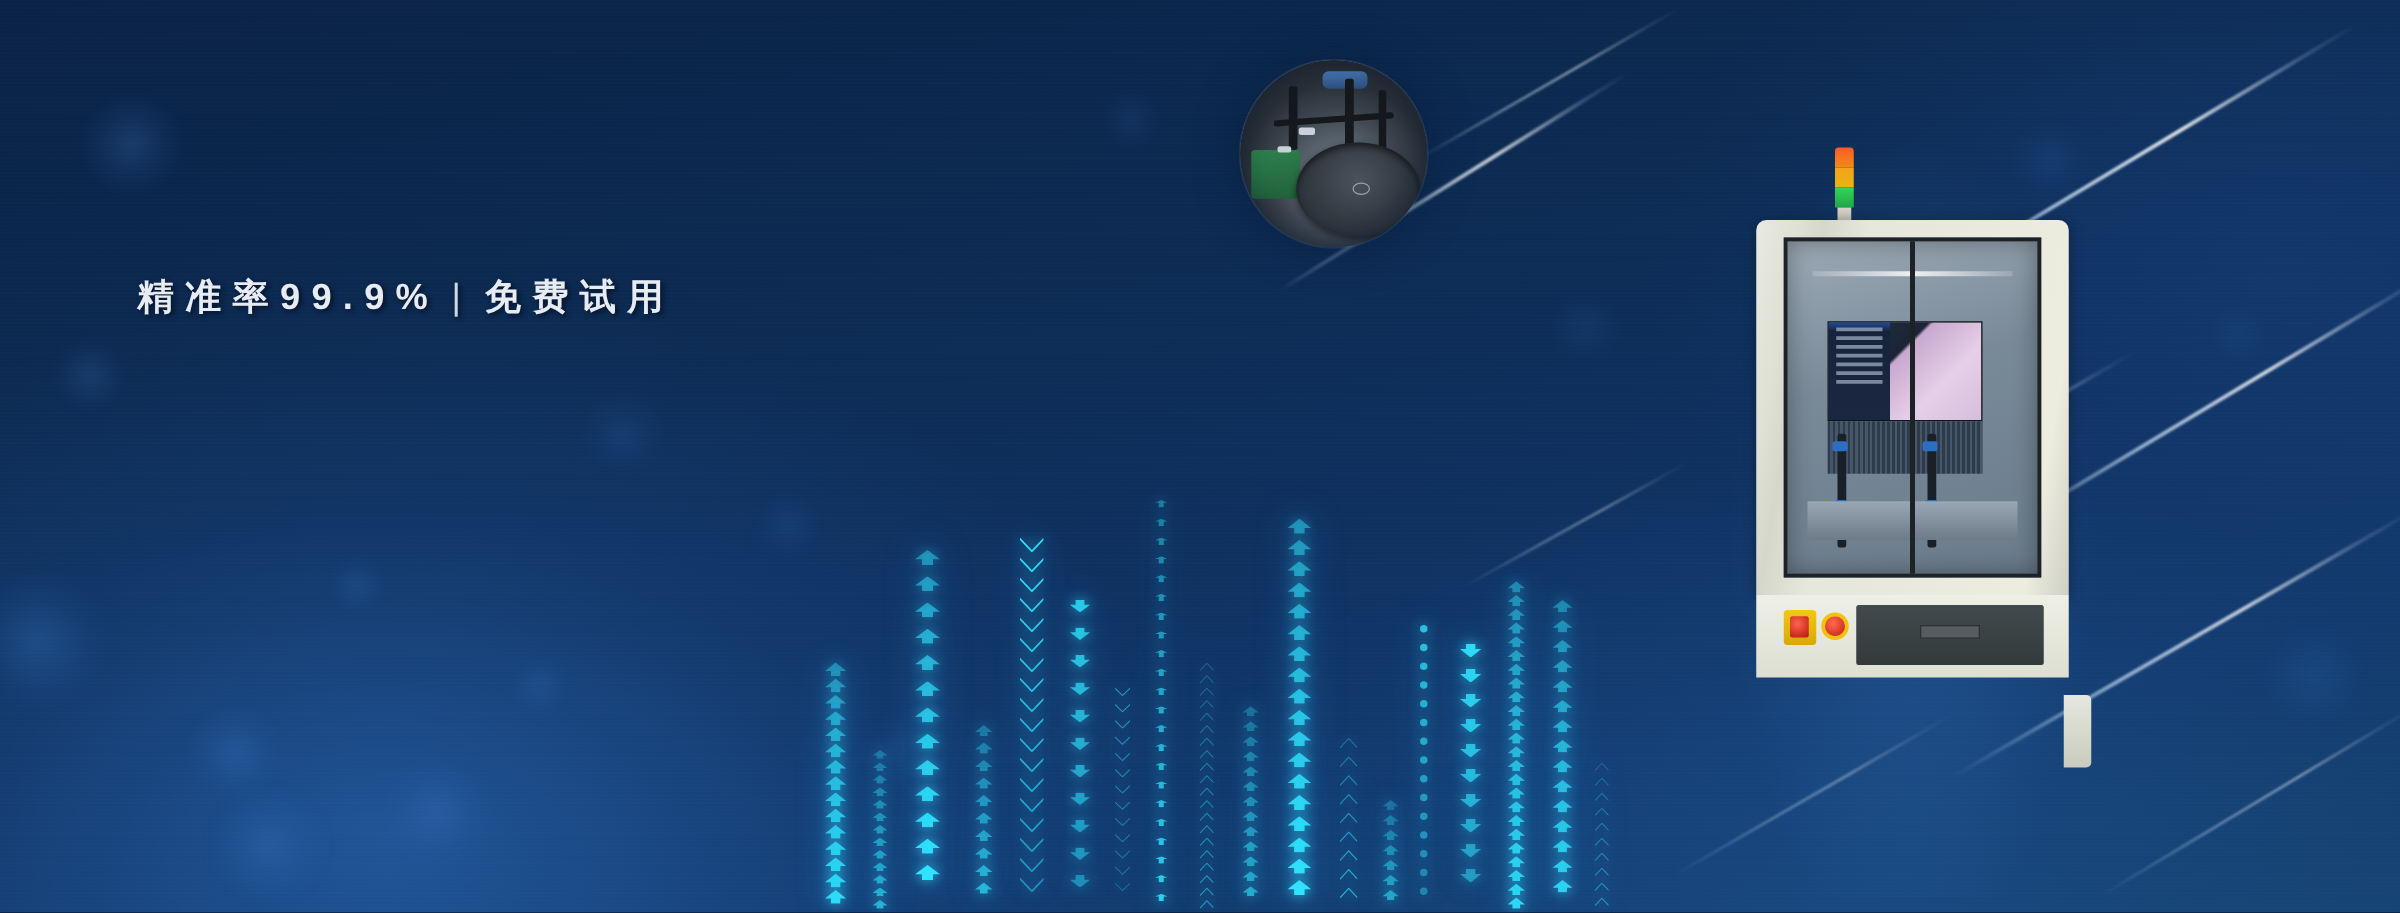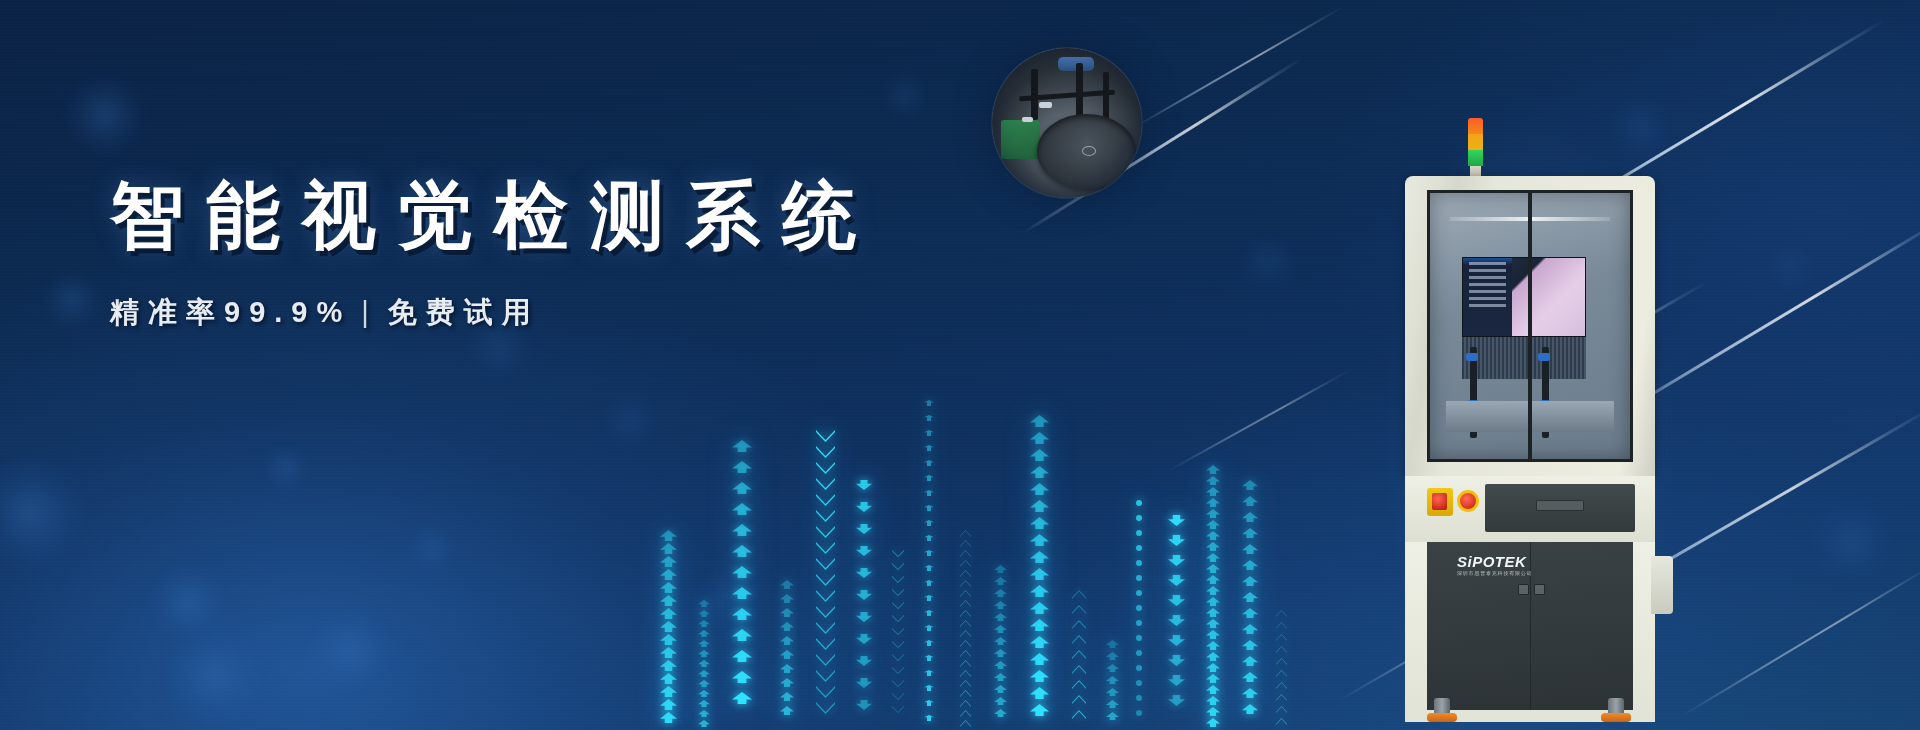--- a/index.html
+++ b/index.html
@@ -550,42 +550,24 @@
       </div>
 
       <div class="panel">
         <div class="ebox"></div>
         <div class="estop"></div>
         <div class="dark">
           <div class="slot"></div>
         </div>
       </div>
 
-      <div class="cabinet">
-        <div class="doors">
-          <div class="split"></div>
-          <div class="h" style="left:44%;"></div>
-          <div class="h" style="left:52%;"></div>
-          <div class="logo">SiPOTEK</div>
-          <div class="logosub">深圳市思普泰克科技有限公司</div>
-        </div>
-        <div class="foot l">
-          <div class="cyl"></div>
-          <div class="pad"></div>
-        </div>
-        <div class="foot r">
-          <div class="cyl"></div>
-          <div class="pad"></div>
-        </div>
-      </div>
 
       <div class="sidetab"></div>
     </div>
   </div>
 
   <div class="copy">
-    <div class="headline">智能视觉检测系统</div>
     <div class="subline">
       <span>精准率99.9%</span><span class="divider">|</span><span>免费试用</span>
     </div>
   </div>
 
 </div>
 
 </body></html>

